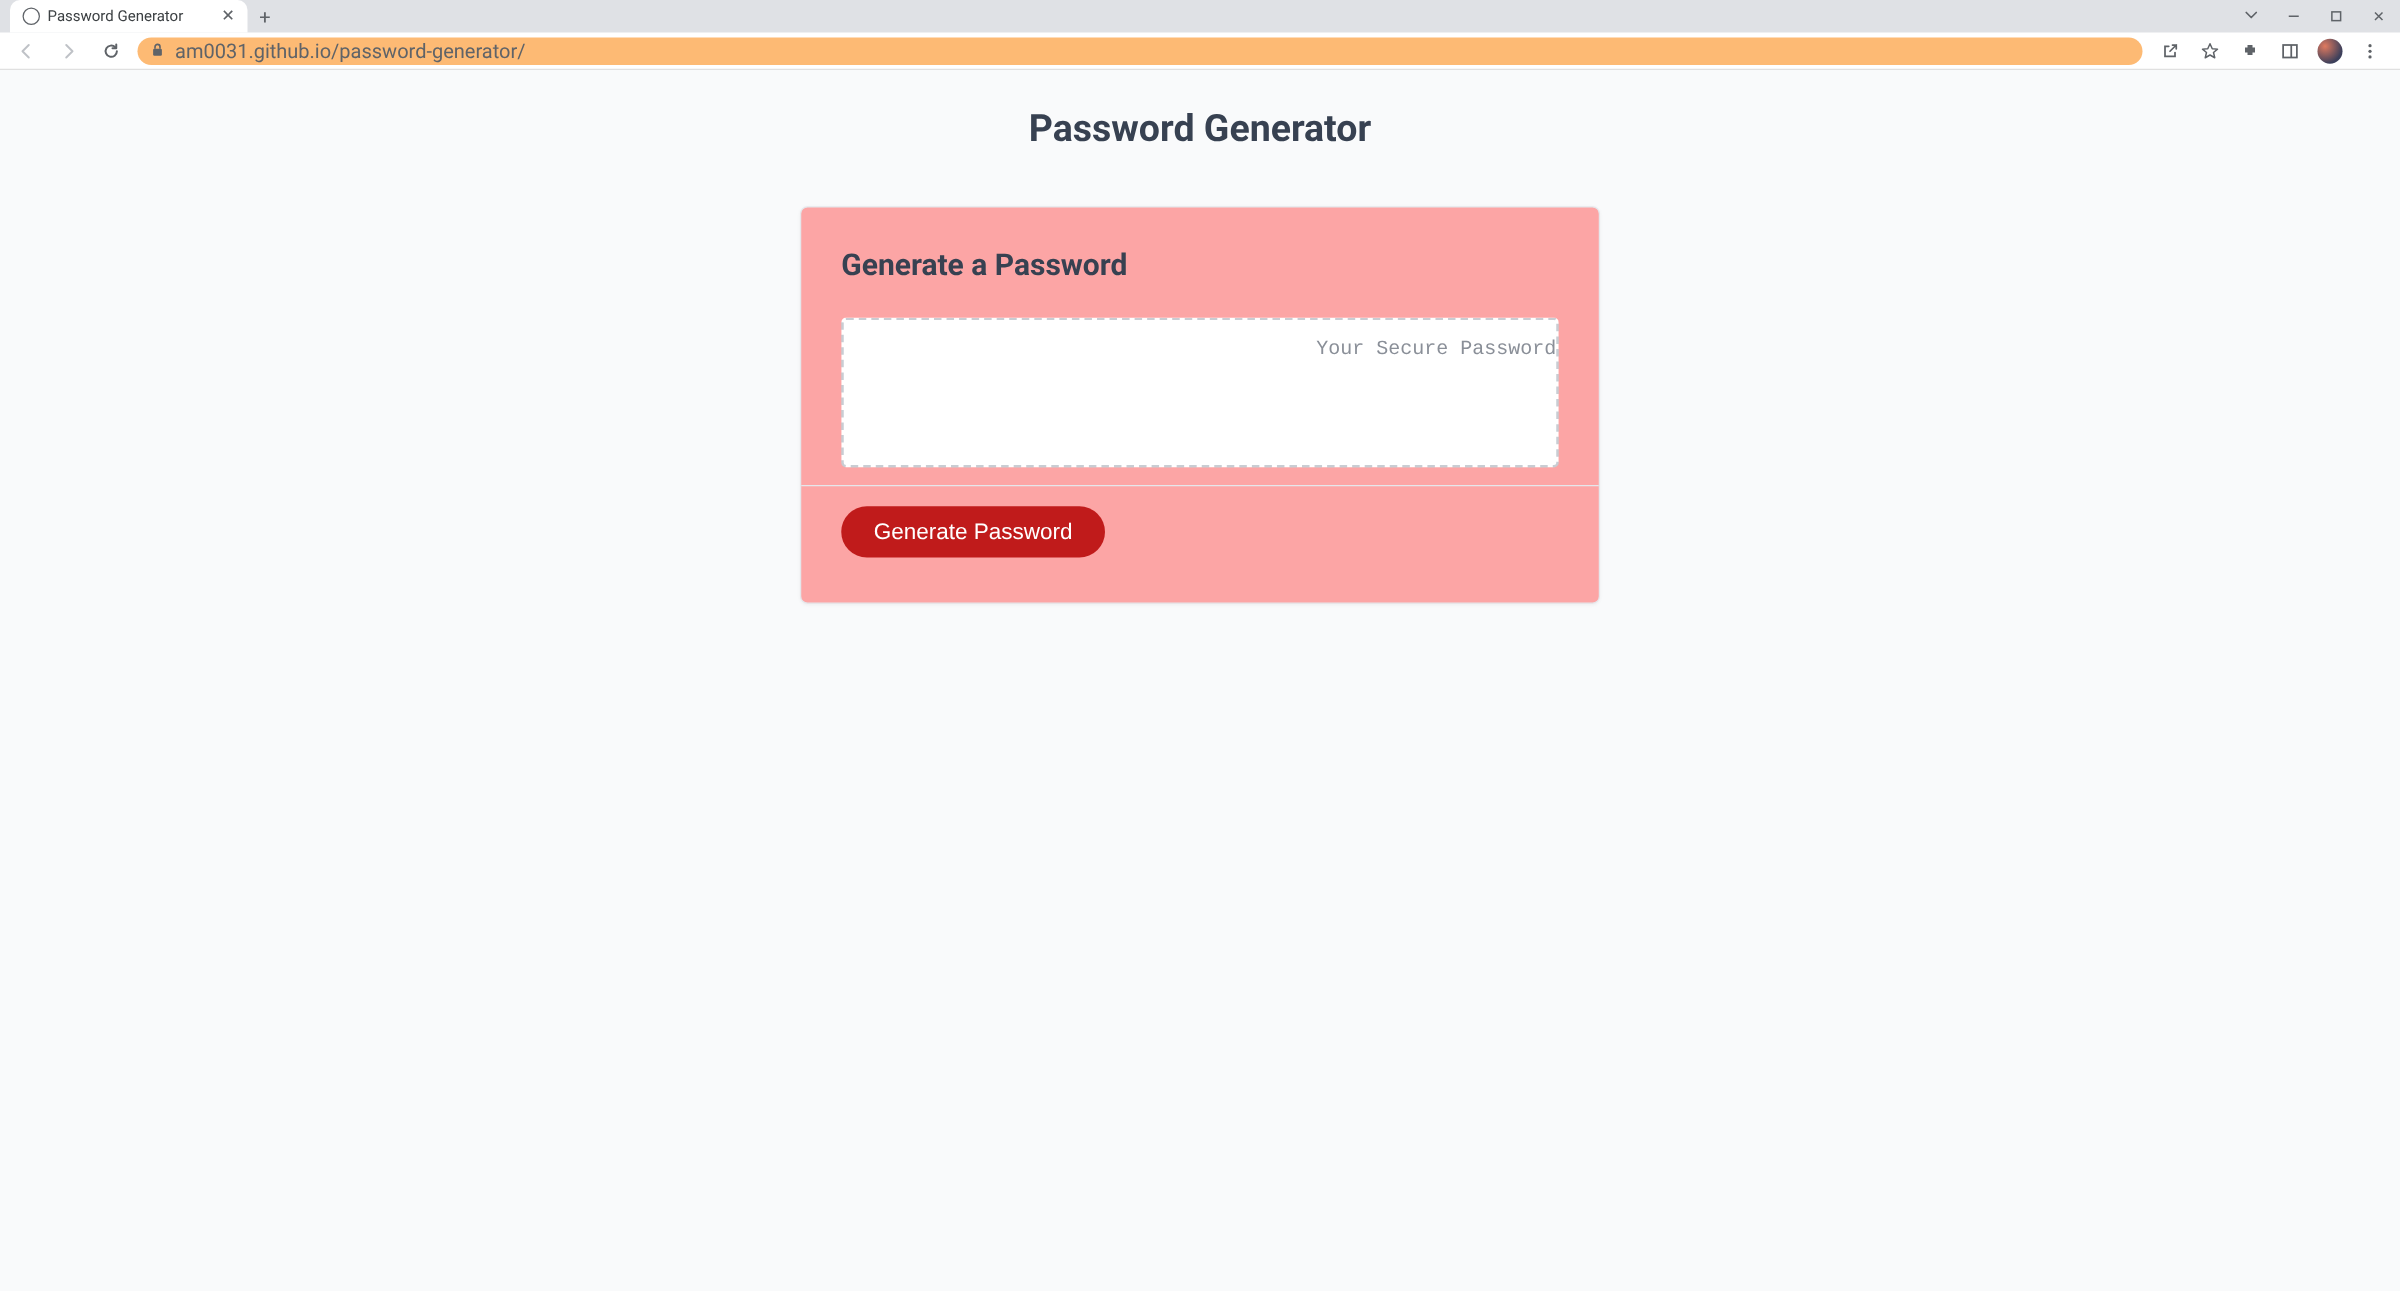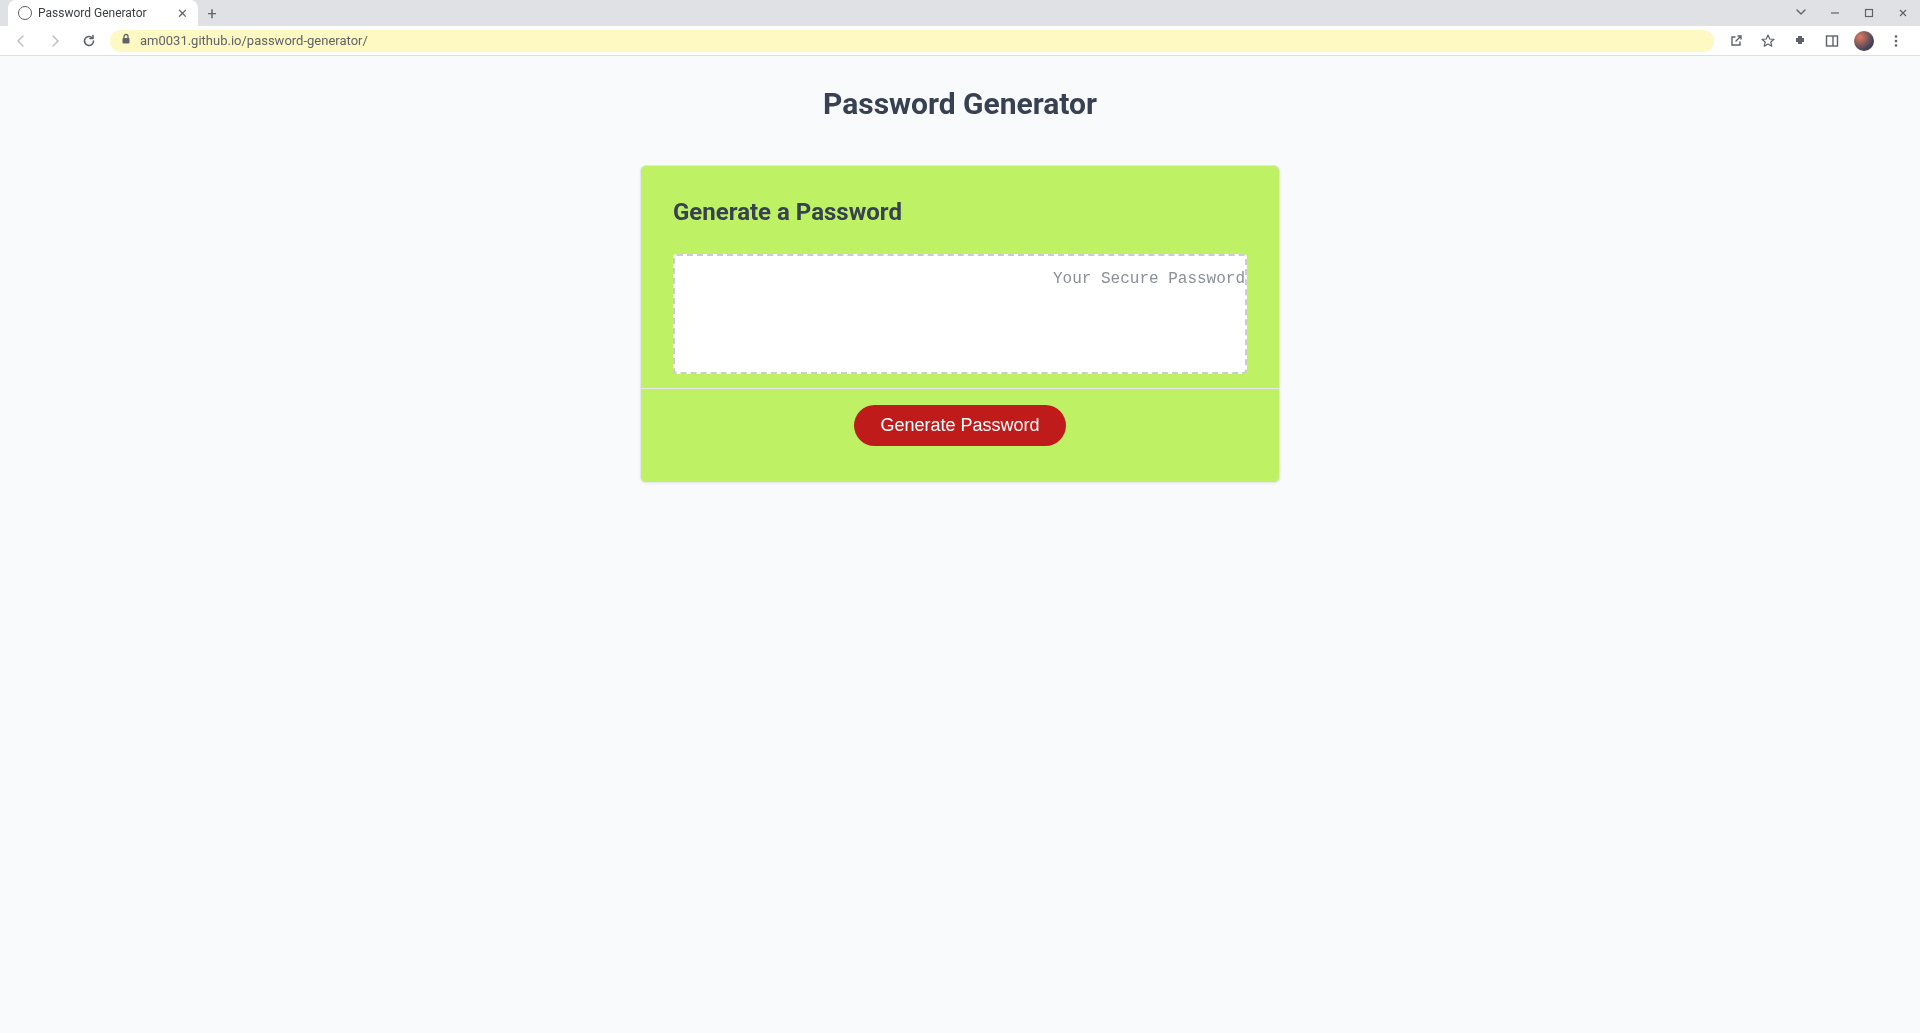--- a/index.html
+++ b/index.html
@@ -63,28 +63,28 @@
       gap: 8px;
     }
     .nav-btn {
       width: 26px; height: 26px; display: flex; align-items: center; justify-content: center;
       color: #5f6368; border-radius: 50%;
     }
     .nav-btn.disabled { color: #bfc2c7; }
     .address-wrap {
       flex: 1;
       height: 22px;
-      background: #fef9c3;
+      background: #fdba74;
       border-radius: 14px;
       display: flex;
       align-items: center;
       padding: 0 10px;
       gap: 8px;
       color: #3c4043;
-      font-size: 13px;
+      font-size: 16px;
     }
     .lock-icon { color: #5f6368; }
     .addr-text { color: #5f6368; }
     .right-icons { display: flex; align-items: center; gap: 4px; padding-right: 2px; }
     .ri { width: 28px; height: 28px; display: flex; align-items: center; justify-content: center; color: #5f6368; }
     .avatar {
       width: 20px; height: 20px; border-radius: 50%;
       background: radial-gradient(circle at 30% 30%, #e07a5f, #3d405b 70%);
     }
 
@@ -99,21 +99,21 @@
     }
     .content-col { width: 640px; }
     h1.page-title {
       text-align: center;
       font-size: 30px;
       font-weight: 700;
       color: #374151;
       margin-bottom: 44px;
     }
     .card {
-      background: #bef264;
+      background: #fca5a5;
       border: 1px solid #e5e7eb;
       border-radius: 6px;
       box-shadow: 0 1px 3px rgba(0,0,0,0.05);
       padding: 32px 32px 36px 32px;
     }
     .card-title {
       font-size: 24px;
       font-weight: 700;
       color: #374151;
       margin-bottom: 28px;
@@ -131,21 +131,21 @@
       color: #111;
       outline: none;
       margin-bottom: 10px;
     }
     .pw-output::placeholder { color: #8a8f98; }
     .divider {
       border: none;
       border-top: 1px solid #e5e7eb;
       margin: 0 -32px 16px -32px;
     }
-    .btn-row { display: flex; justify-content: center; }
+    .btn-row { display: flex; }
     .generate-btn {
       background: #c01b1b;
       color: #fff;
       border: none;
       border-radius: 999px;
       padding: 10px 26px;
       font-size: 18px;
       font-weight: 500;
       cursor: pointer;
     }

